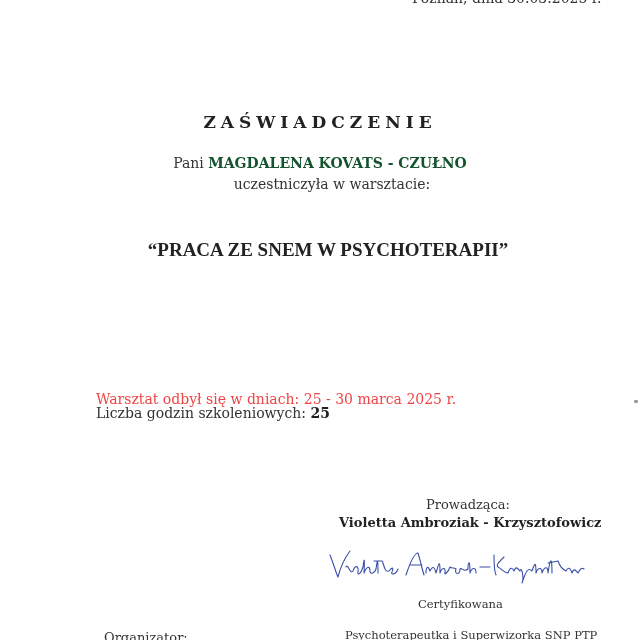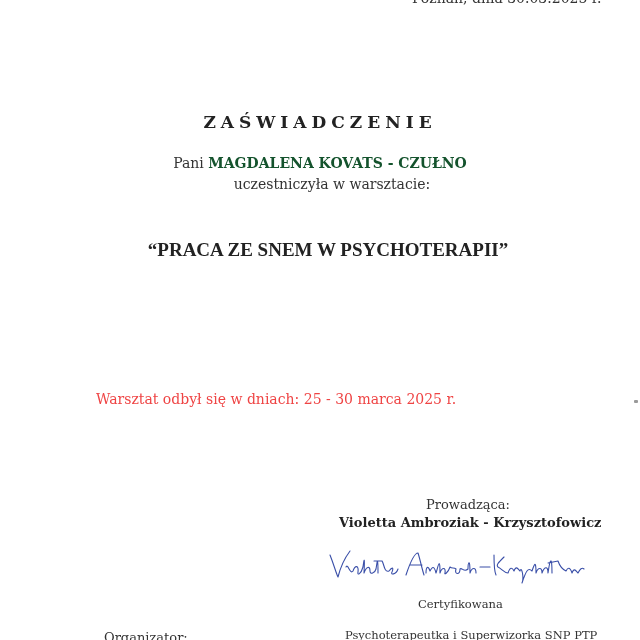--- a/index.html
+++ b/index.html
@@ -130,20 +130,24 @@
   <div class="abs participated">uczestniczyła w warsztacie:</div>
 
   <div class="abs workshop-title">“PRACA ZE SNEM W PSYCHOTERAPII”</div>
 
 
   <div class="abs dates">
     <span>Warsztat odbył się w dniach:</span>
     <span>25 - 30 marca 2025 r.</span>
   </div>
 
+  <div class="abs hours">
+    <span>Liczba godzin szkoleniowych:</span>
+    <b>25</b>
+  </div>
 
   <div class="abs leader-label">Prowadząca:</div>
   <div class="abs leader-name">Violetta Ambroziak - Krzysztofowicz</div>
 
   <div class="abs signature">
     <svg width="260" height="40" viewBox="0 0 260 40">
       <g fill="none" stroke="#3a4fa8" stroke-width="1.1" stroke-linecap="round" stroke-linejoin="round">
 
         <path d="M4 10 C8 20, 10 28, 12 32 C14 24, 18 14, 24 6"></path>
 

